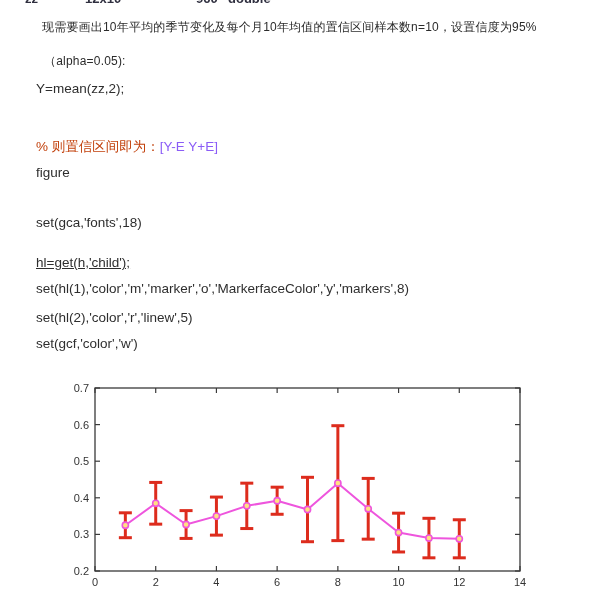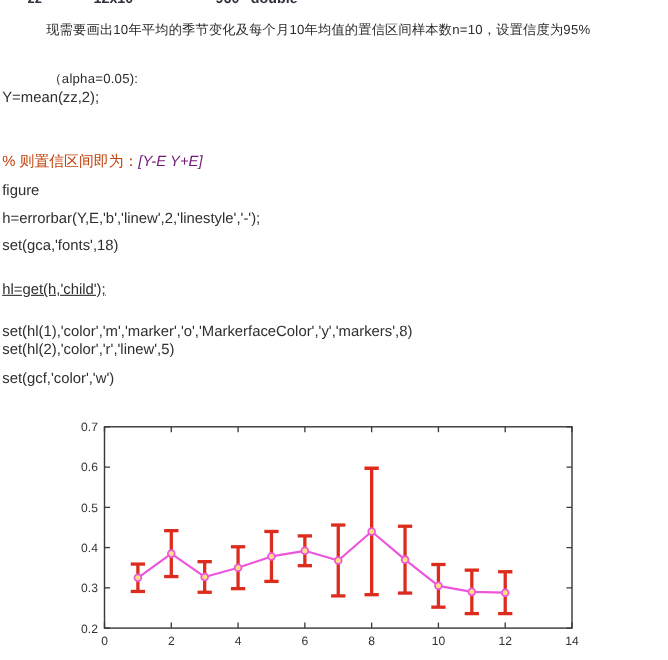--- a/index.html
+++ b/index.html
@@ -24,38 +24,38 @@
   .ws-name  { left: 25px; }
   .ws-size  { left: 85px; }
   .ws-bytes { left: 196px; }
   .ws-class { left: 228px; }
 
   .para-line {
     position: absolute; left: 22px; white-space: nowrap;
     font-size: 12px; color: #2b2b2b; letter-spacing: 0.2px; margin-left: 20px;
   }
   .para-1 { top: 19px; }
-  .para-2 { top: 63px; left: 24px; text-align: right; }
+  .para-2 { top: 53px; left: 24px; text-align: right; }
 
   .code-line {
-    position: absolute; left: 2px; white-space: nowrap;
+    position: absolute; left: 36px; white-space: nowrap;
     font-size: 13.5px; color: #2e2e2e;
   }
   .cl-1  { top: 81px; }
   .cl-2  { top: 110px; }
   .cl-3  { top: 138px; }
   .cl-4  { top: 165px; }
   .cl-5  { top: 191px; }
   .cl-6  { top: 215px; }
   .cl-7  { top: 255px; text-decoration: underline; }
-  .cl-8  { top: 281px; margin-top: 12px; }
+  .cl-8  { top: 281px; }
   .cl-9  { top: 310px; }
   .cl-10 { top: 336px; }
   .comment-prefix { color: #c2410c; }
-  .comment-value  { color: #701a75; font-style: italic; }
+  .comment-value  { color: #8b5cf6; }
 
   .chart-wrap { position: absolute; left: 0; top: 375px; width: 607px; height: 225px; }
   svg text {
     font-family: "Liberation Sans", "DejaVu Sans", sans-serif;
     font-size: 11px; fill: #333;
   }
 </style>
 </head>
 <body>
 
@@ -71,21 +71,20 @@
   </div>
 
   <div class="para-line para-1">现需要画出10年平均的季节变化及每个月10年均值的置信区间样本数n=10，设置信度为95%</div>
   <div class="para-line para-2">（alpha=0.05):</div>
 
   <div class="code-line cl-1">Y=mean(zz,2);</div>
   <div class="code-line cl-3">
     <span class="comment-prefix">% 则置信区间即为：</span><span class="comment-value">[Y-E Y+E]</span>
   </div>
   <div class="code-line cl-4">figure</div>
-  <div class="code-line cl-5">h=errorbar(Y,E,'b','linew',2,'linestyle','-');</div>
   <div class="code-line cl-6">set(gca,'fonts',18)</div>
   <div class="code-line cl-7">hl=get(h,'child');</div>
   <div class="code-line cl-8">set(hl(1),'color','m','marker','o','MarkerfaceColor','y','markers',8)</div>
   <div class="code-line cl-9">set(hl(2),'color','r','linew',5)</div>
   <div class="code-line cl-10">set(gcf,'color','w')</div>
 
   <div class="chart-wrap">
     <svg id="chart-svg" width="607" height="225" viewBox="0 0 607 225">
         <rect x="95" y="13" width="425" height="183" fill="#ffffff" stroke="#3a3a3a" stroke-width="1.3"></rect>
         <line x1="95" y1="196" x2="95" y2="191" stroke="#3a3a3a" stroke-width="1.2"></line>

